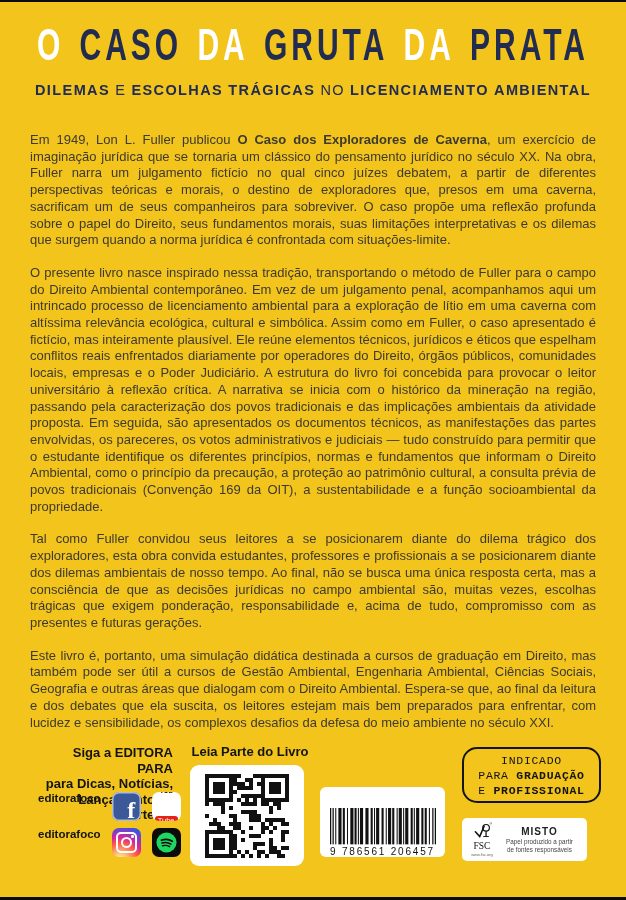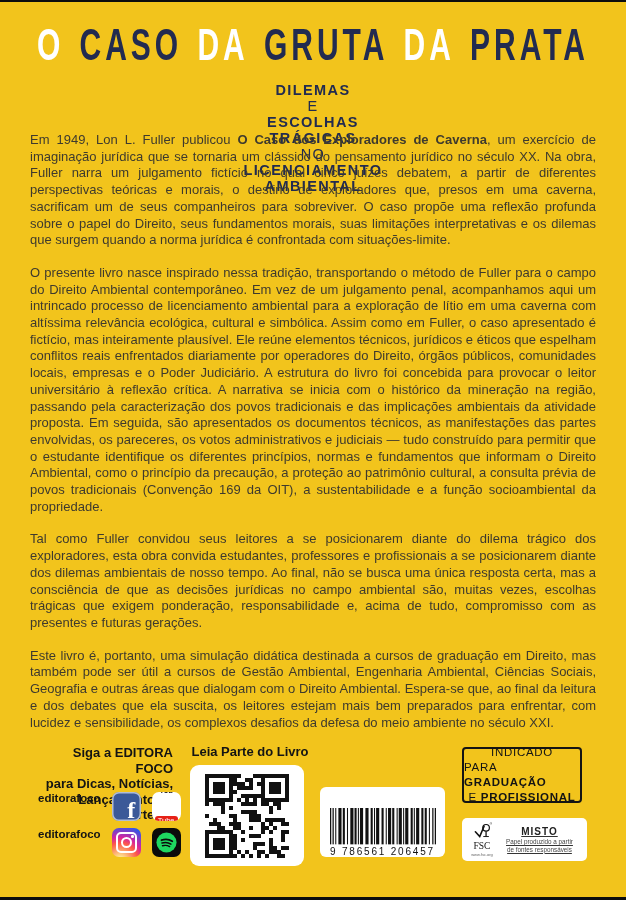--- a/index.html
+++ b/index.html
@@ -16,21 +16,21 @@
   .title-block { position:absolute; top:30px; left:0; right:0; text-align:center; }
   .title {
     display:flex; justify-content:space-between; width:552px; margin:0 auto;
     font-size:30px; font-weight:700; letter-spacing:4px; line-height:1;
     transform:scaleY(1.45); transform-origin:center; height:30px;
   }
   .tseg.white { color:#ffffff; }
   .tseg.navy  { color:var(--navy,#222B50); }
   .subtitle {
     display:flex; justify-content:space-between; width:556px; margin:22px auto 0;
-    font-size:14.5px; letter-spacing:1.4px; color:var(--navy,#222B50); font-weight:700;flex-direction:column;
+    font-size:14.5px; letter-spacing:1.4px; color:var(--navy,#222B50); font-weight:700;
   }
   .subtitle .light { font-weight:400; }
 
   
   .synopsis { position:absolute; top:116px; left:30px; width:566px; color:var(--body,#3E3A2E); }
   .synopsis p { margin:16px 0 14px; font-size:13px; line-height:16.7px; text-align:justify; }
   .synopsis strong { font-weight:700; }
 
   
   .footer { position:absolute; left:0; top:740px; width:626px; height:157px; }
@@ -59,32 +59,32 @@
 
   .qr-block { position:absolute; left:190px; top:4px; width:120px; }
   .qr-heading { font-size:13px; font-weight:700; color:#141414; text-align:center; white-space:nowrap; }
   .qr-box { margin-top:6px; width:114px; height:101px; background:#fff; border-radius:9px;
     display:flex; align-items:center; justify-content:center; }
 
   .barcode-box { position:absolute; left:320px; top:47px; width:125px; height:70px; background:#fff;
     border-radius:6px; display:flex; flex-direction:column; align-items:center; padding-top:21px; box-sizing:border-box; }
   .barcode-digits { font-size:10px; letter-spacing:1.8px; color:#111; margin-top:0px; white-space:nowrap; }
 
-  .badge { position:absolute; left:462px; top:7px; width:120px; height:56px; box-sizing:border-box;
-    border:2.5px solid #141414; border-radius:4px; display:flex; flex-direction:column;
+  .badge { position:absolute; left:462px; top:7px; width:139px; height:56px; box-sizing:border-box;
+    border:2.5px solid #141414; border-radius:15px; display:flex; flex-direction:column;
     align-items:center; justify-content:center; color:#141414;
-    font-size:11.5px; letter-spacing:.7px; line-height:15px; }
+    font-size:11.5px; letter-spacing:.7px; line-height:15px;font-family:Liberation Mono, monospace; }
   .badge .bold { font-weight:700; }
 
   .fsc-box { position:absolute; left:462px; top:78px; width:125px; height:43px; background:#fff;
     border-radius:5px; display:flex; align-items:center; padding:2px 5px; box-sizing:border-box; }
   .fsc-logo { width:30px; text-align:center; line-height:1; }
   .fsc-acronym { font-family:"Liberation Serif", serif; font-weight:400; font-size:9.5px; color:#111; margin-top:-1px; }
   .fsc-url { font-size:4px; color:#666; margin-top:1px; }
-  .fsc-text { flex:1; text-align:center; color:#333;text-decoration:underline; }
+  .fsc-text { flex:1; text-align:center; color:#333; }
   .fsc-misto { font-size:10px; letter-spacing:1px; color:#222; font-weight:600; }
   .fsc-desc { font-size:6.3px; line-height:7.5px; margin-top:1.5px; color:#444; }
 </style>
 </head>
 <body>
 
 <div class="page" style="--bg: #F2C41C; --navy: #222B50; --body: #3E3A2E;">
   <div class="edge top"></div>
 
   <header class="title-block">
@@ -109,21 +109,21 @@
 
   <main class="synopsis" id="synopsis">
       <p><span>Em 1949, Lon L. Fuller publicou </span><strong>O Caso dos Exploradores de Caverna</strong><span>, um exercício de imaginação jurídica que se tornaria um clássico do pensamento jurídico no século XX. Na obra, Fuller narra um julgamento fictício no qual cinco juízes debatem, a partir de diferentes perspectivas teóricas e morais, o destino de exploradores que, presos em uma caverna, sacrificam um de seus companheiros para sobreviver. O caso propõe uma reflexão profunda sobre o papel do Direito, seus fundamentos morais, suas limitações interpretativas e os dilemas que surgem quando a norma jurídica é confrontada com situações-limite.</span></p>
       <p><span>O presente livro nasce inspirado nessa tradição, transportando o método de Fuller para o campo do Direito Ambiental contemporâneo. Em vez de um julgamento penal, acompanhamos aqui um intrincado processo de licenciamento ambiental para a exploração de lítio em uma caverna com altíssima relevância ecológica, cultural e simbólica. Assim como em Fuller, o caso apresentado é fictício, mas inteiramente plausível. Ele reúne elementos técnicos, jurídicos e éticos que espelham conflitos reais enfrentados diariamente por operadores do Direito, órgãos públicos, comunidades locais, empresas e o Poder Judiciário. A estrutura do livro foi concebida para provocar o leitor universitário à reflexão crítica. A narrativa se inicia com o histórico da mineração na região, passando pela caracterização dos povos tradicionais e das implicações ambientais da atividade proposta. Em seguida, são apresentados os documentos técnicos, as manifestações das partes envolvidas, os pareceres, os votos administrativos e judiciais — tudo construído para permitir que o estudante identifique os diferentes princípios, normas e fundamentos que informam o Direito Ambiental, como o princípio da precaução, a proteção ao patrimônio cultural, a consulta prévia de povos tradicionais (Convenção 169 da OIT), a sustentabilidade e a função socioambiental da propriedade.</span></p>
       <p><span>Tal como Fuller convidou seus leitores a se posicionarem diante do dilema trágico dos exploradores, esta obra convida estudantes, professores e profissionais a se posicionarem diante dos dilemas ambientais de nosso tempo. Ao final, não se busca uma única resposta certa, mas a consciência de que as decisões jurídicas no campo ambiental são, muitas vezes, escolhas trágicas que exigem ponderação, responsabilidade e, acima de tudo, compromisso com as presentes e futuras gerações.</span></p>
       <p><span>Este livro é, portanto, uma simulação didática destinada a cursos de graduação em Direito, mas também pode ser útil a cursos de Gestão Ambiental, Engenharia Ambiental, Ciências Sociais, Geografia e outras áreas que dialogam com o Direito Ambiental. Espera-se que, ao final da leitura e dos debates que ela suscita, os leitores estejam mais bem preparados para enfrentar, com lucidez e sensibilidade, os complexos desafios da defesa do meio ambiente no século XXI.</span></p>
     </main>
 
   <footer class="footer">
     <div class="follow-block" id="follow-block">
-        <div>Siga a EDITORA FOCO</div>
+        <div>Siga a EDITORA PARA</div>
         <div>para Dicas, Notícias,</div>
         <div>Lançamentos e Sorteios</div>
       </div>
     <div class="social-rows" id="social-rows">
         <div class="social-row">
           <span class="handle">editorafoco</span>
           <span class="icon icon-facebook" style="flex-direction: row;">
             <span class="fb-f">f</span>
           </span>
           <span class="icon icon-youtube" style="flex-direction: column;">

